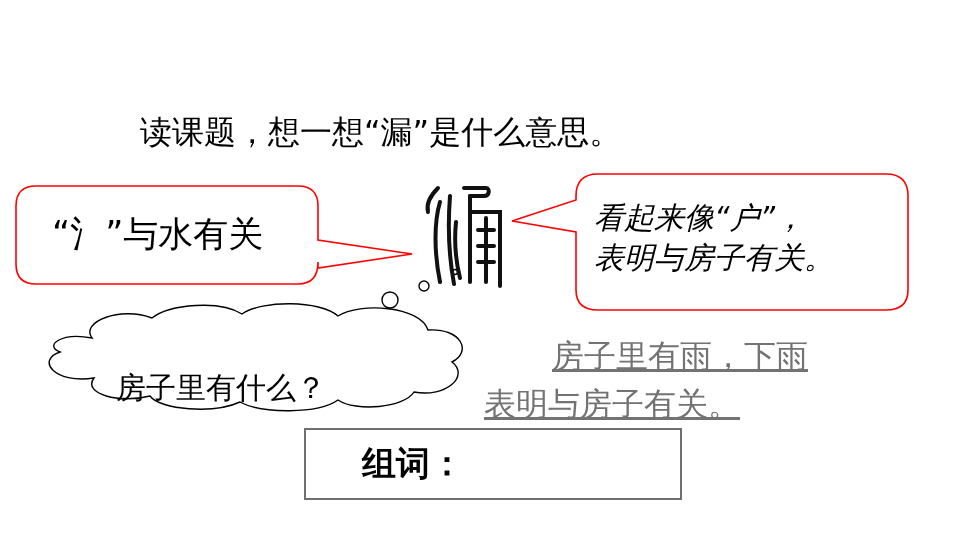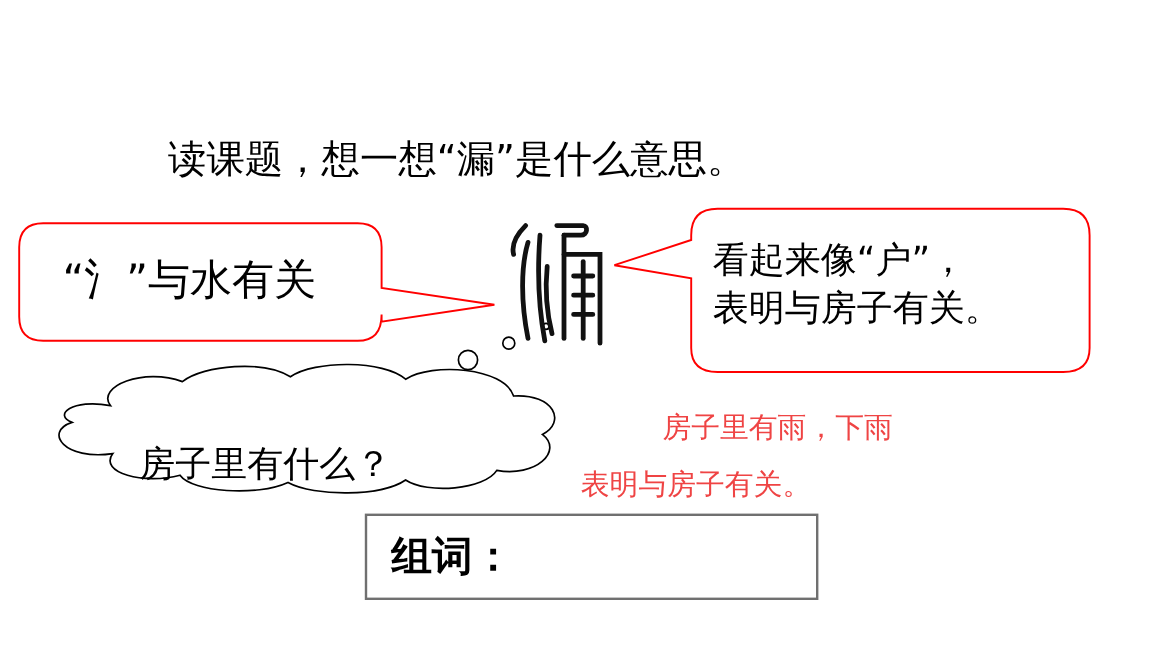--- a/index.html
+++ b/index.html
@@ -11,39 +11,39 @@
     }
     .abs { position: absolute; }
     .title {
       left: 140px; top: 112px; font-size: 32px; line-height: 40px; white-space: nowrap;
     }
     svg.shapes { position: absolute; left: 0; top: 0; }
     .left-bubble-text {
       left: 52px; top: 214px; font-size: 35px; line-height: 40px; white-space: nowrap;
     }
     .right-bubble-text {
-      left: 594px; top: 198px; font-size: 30px; line-height: 40px; white-space: nowrap;
+      left: 594px; top: 198px; font-size: 30px; line-height: 40px; white-space: nowrap; font-style: italic;
     }
     .seal {
       left: 420px; top: 182px; width: 90px; height: 110px;
     }
     .cloud-text {
       left: 116px; top: 346px; font-size: 30px; line-height: 44px; white-space: nowrap; margin-top: 20px;
     }
     .answer {
-      color: #ef4444; font-size: 24px; line-height: 44px; white-space: nowrap;
+      color: #737373; font-size: 32px; line-height: 44px; white-space: nowrap; text-decoration: underline;
     }
     .answer1 { left: 552px; top: 334px; }
     .answer2 { left: 484px; top: 382px; }
     .words-box {
       left: 304px; top: 428px; width: 378px; height: 72px;
       border: 2px solid #707070; box-sizing: border-box;
       display: flex; align-items: center;
       font-family: "DejaVu Serif", "Liberation Serif", serif;
-      font-size: 34px; white-space: nowrap;
+      font-size: 34px; white-space: nowrap; padding-left: 36px;
     }
     .words-label { margin-left: 20px; font-weight: bold; font-family: "DejaVu Sans", sans-serif; }
     .red { color: #ff0000; }
     .gap { display: inline-block; width: 44px; }
   </style>
 </head>
 <body>
 
 <div class="abs title">读课题，想一想“漏”是什么意思。</div>
 

